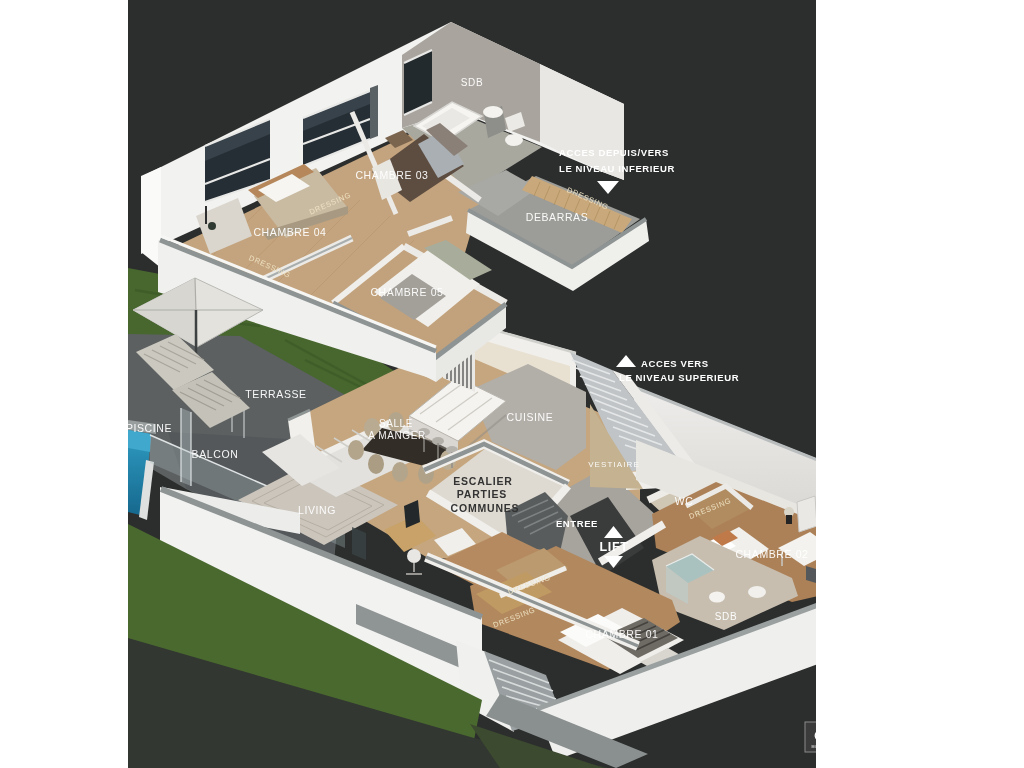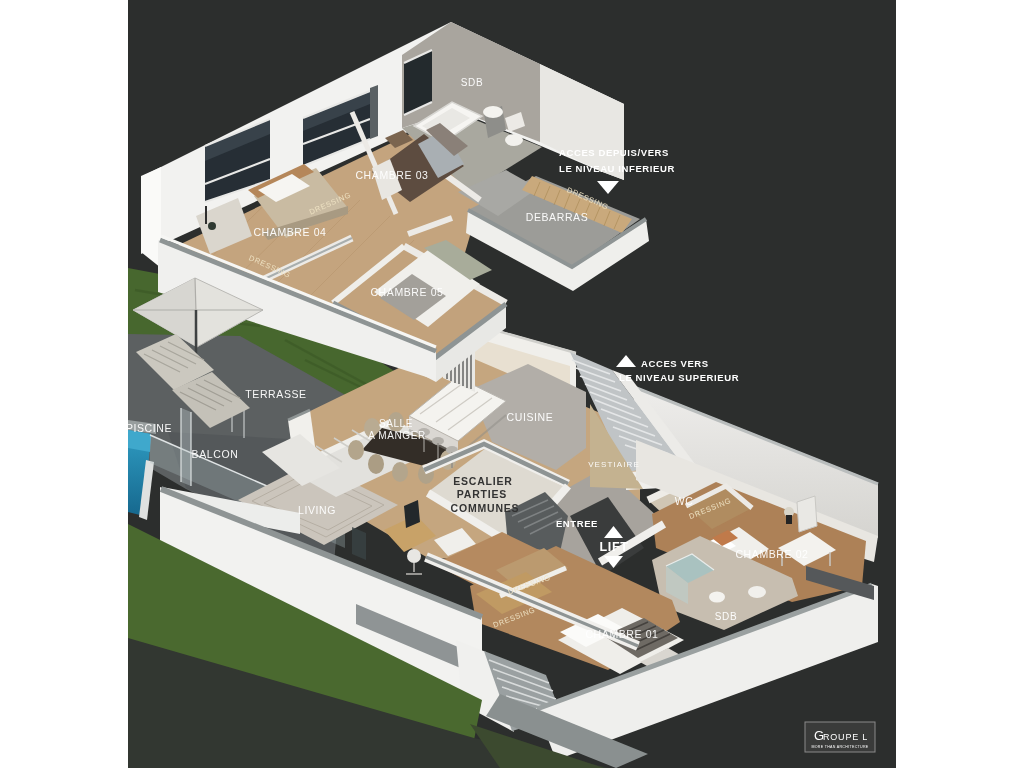--- a/index.html
+++ b/index.html
@@ -1,16 +1,16 @@
 <!DOCTYPE html>
 <html><head>
 <meta charset="utf-8">
 <style>
 html,body{margin:0;padding:0;background:#fff}
-.c{position:relative;width:1024px;height:768px;background:#ffffff;overflow:hidden}
+.c{position:relative;width:816px;height:768px;background:#ffffff;overflow:hidden}
 svg{display:block}
 text{font-family:"Liberation Sans",sans-serif;fill:#ffffff}
 .lbl{font-size:10.5px;letter-spacing:0.6px;opacity:.95;font-weight:400}
 .lbl2{font-size:10px;letter-spacing:0.6px;opacity:.95;font-weight:400}
 .b{font-size:9.5px;font-weight:700;letter-spacing:0.6px}
 .sm{font-size:8px;letter-spacing:1.1px;opacity:.92}
 .dr{font-size:7.5px;letter-spacing:.7px;fill:#efe3c4;opacity:.95}
 .dk{fill:#333333;font-weight:700;font-size:10.5px;letter-spacing:0.8px}
 </style>
 </head>

